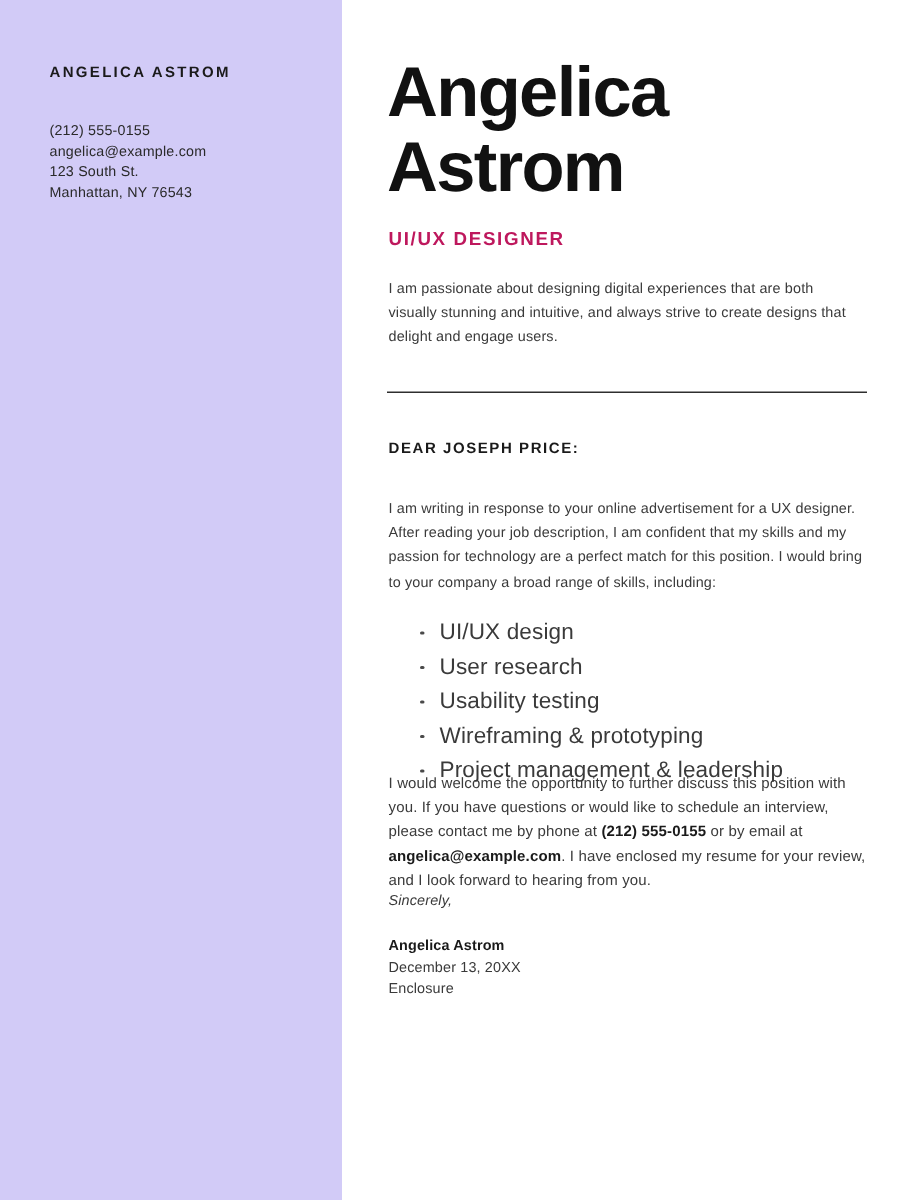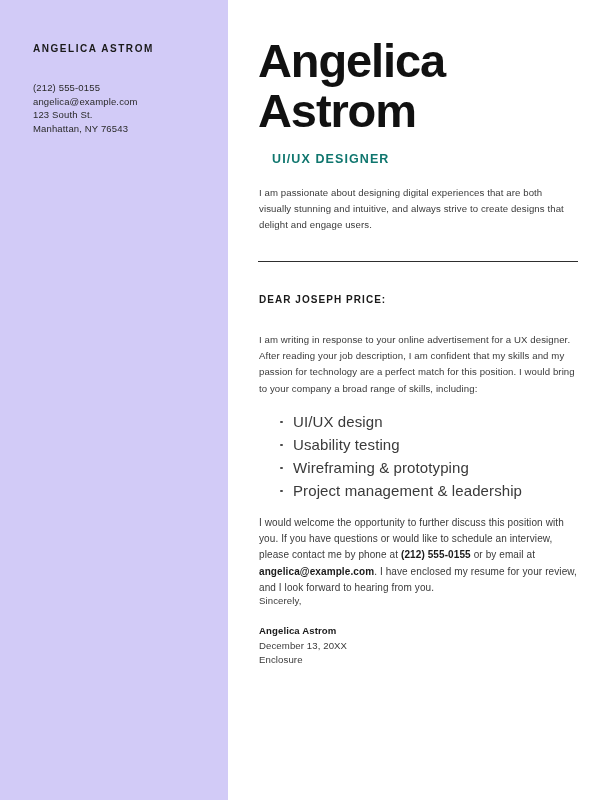--- a/index.html
+++ b/index.html
@@ -64,26 +64,26 @@
     top: 36px;
     font-size: 47px;
     line-height: 50px;
     font-weight: bold;
     letter-spacing: -1.1px;
     color: #111111;
     width: 330px;
   }
   .job-title {
     position: absolute;
-    left: 14px;
+    left: 1px;
     top: 152px;
     font-size: 12.5px;
     font-weight: bold;
     letter-spacing: 1.1px;
-    color: #0f766e;
+    color: #be185d;
     white-space: nowrap;
   }
   .intro {
     position: absolute;
     left: 1px;
     top: 185px;
     width: 318px;
     font-size: 9.6px;
     line-height: 16px;
     color: #3a3a3a;
@@ -157,20 +157,21 @@
     letter-spacing: 0.1px;
   }
   .closing-para b { color: #1a1a1a; font-weight: bold; }
   .sincerely {
     position: absolute;
     left: 1px;
     top: 595px;
     font-size: 9.6px;
     color: #3a3a3a;
     letter-spacing: 0.1px;
+    font-style: italic;
   }
   .sig-block {
     position: absolute;
     left: 1px;
     top: 624px;
     font-size: 9.6px;
     line-height: 14.5px;
     color: #3a3a3a;
     letter-spacing: 0.1px;
   }
@@ -206,20 +207,21 @@
     <div class="intro">I am passionate about designing digital experiences that are both visually stunning and intuitive, and always strive to create designs that delight and engage users.</div>
 
     <div class="divider"></div>
 
     <div class="salutation">DEAR JOSEPH PRICE:</div>
 
     <div class="body-para">I am writing in response to your online advertisement for a UX designer. After reading your job description, I am confident that my skills and my passion for technology are a perfect match for this position. I would bring to your company a broad range of skills, including:</div>
 
     <ul class="skills">
       <li><span>UI/UX design</span></li>
+      <li><span>User research</span></li>
       <li><span>Usability testing</span></li>
       <li><span>Wireframing &amp; prototyping</span></li>
       <li><span>Project management &amp; leadership</span></li>
     </ul>
 
     <div class="closing-para"><span>I would welcome the opportunity to further discuss this position with you. If you have questions or would like to schedule an interview, please contact me by phone at </span><b>(212) 555-0155</b><span> or by email at </span><b>angelica@example.com</b><span>. I have enclosed my resume for your review, and I look forward to hearing from you.</span></div>
 
     <div class="sincerely">Sincerely,</div>
 
     <div class="sig-block">

